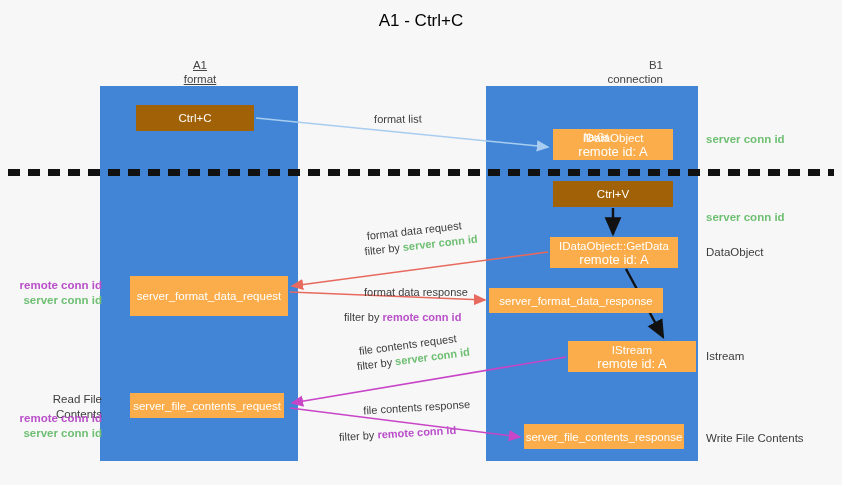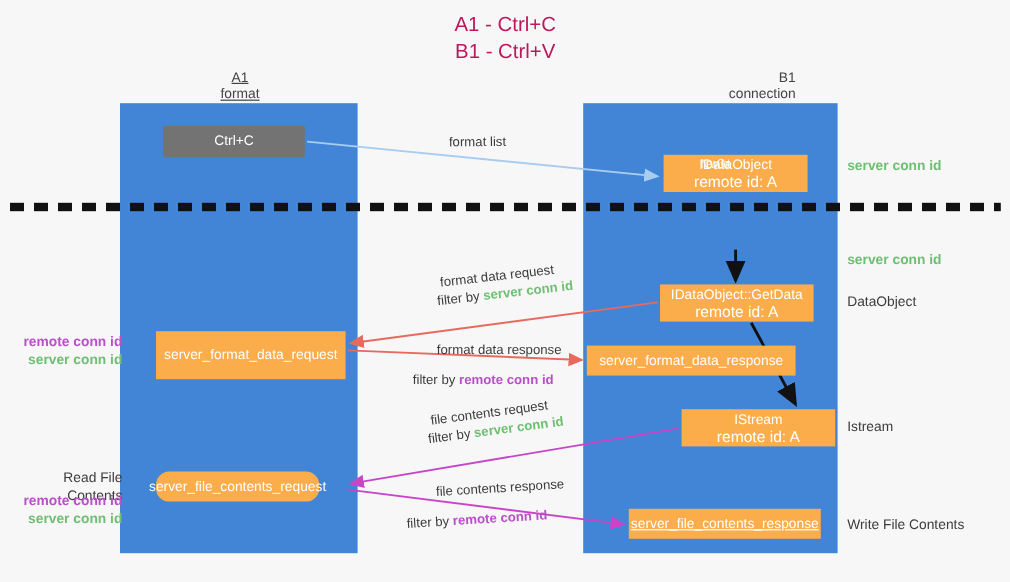--- a/index.html
+++ b/index.html
@@ -10,21 +10,21 @@
     color:#3c3c3c;
     overflow:hidden;
     position:relative;
   }
   #stage{position:absolute;left:0;top:0;width:842px;height:485px;}
   .abs{position:absolute;}
 
   
   #title{
     left:0;top:10px;width:842px;text-align:center;
-    font-size:17px;line-height:22px;color:#be185d;
+    font-size:17px;line-height:22px;color:#000000;
   }
 
   
   .col-head{
     font-size:11.5px;line-height:14px;text-align:center;color:#444;
   }
   #head-a1{left:140px;top:58px;width:120px;text-decoration:underline;}
   #head-b1{left:543px;top:58px;width:120px;text-align:right;}
 
   
@@ -40,34 +40,34 @@
 
   
   .node{
     box-sizing:border-box;
     display:flex;flex-direction:column;
     align-items:center;justify-content:center;
     color:#ffffff;font-size:11.5px;line-height:14px;
     text-align:center;
     padding:3px 6px;
   }
-  .green{background:#737373;}
+  .green{background:#a16207;}
   .orange{background:#fbad4b;}
   .node .l2{font-size:13px;}
 
   
   #n-ctrlc{left:136px;top:105px;width:118px;height:26px;}
   #n-newdo{left:553px;top:129px;width:120px;height:31px;}
   #n-ctrlv{left:553px;top:181px;width:120px;height:26px;}
   #n-getdata{left:550px;top:237px;width:128px;height:31px;}
   #n-sfdreq{left:130px;top:276px;width:158px;height:40px;}
   #n-sfdresp{left:489px;top:288px;width:174px;height:25px;}
   #n-istream{left:568px;top:341px;width:128px;height:31px;}
-  #n-sfcreq{left:130px;top:393px;width:136px;height:25px;border-radius:11px;}
-  #n-sfcresp{left:524px;top:424px;width:160px;height:25px;text-decoration:underline;}
+  #n-sfcreq{left:130px;top:393px;width:154px;height:25px;}
+  #n-sfcresp{left:524px;top:424px;width:160px;height:25px;}
 
   
   #n-newdo .l1{position:relative;}
   #n-newdo .ghost{
     position:absolute;left:-2px;top:-1px;
     font-size:11px;letter-spacing:-2px;
     color:#ffffff;opacity:.95;transform:scaleX(.8);
     pointer-events:none;
   }
 
@@ -107,21 +107,20 @@
 
   svg#wires{position:absolute;left:0;top:0;width:842px;height:485px;pointer-events:none;}
 </style>
 </head>
 <body>
 
 <div id="stage">
 
   <div class="abs" id="title">
     <div>A1 - Ctrl+C</div>
-    <div>B1 - Ctrl+V</div>
   </div>
 
   <div class="abs col-head" id="head-a1">
     <div>A1</div>
     <div>format</div>
   </div>
   <div class="abs col-head" id="head-b1">
     <div>B1</div>
     <div>connection</div>
   </div>
@@ -167,20 +166,23 @@
   </div>
 
   <div class="abs node orange" id="n-newdo">
     <div class="l1">
       <span class="ghost">New Get</span>
       <span>IDataObject</span>
     </div>
     <div class="l2">remote id: A</div>
   </div>
 
+  <div class="abs node green" id="n-ctrlv">
+    <div class="l1">Ctrl+V</div>
+  </div>
 
   <div class="abs node orange" id="n-getdata">
     <div class="l1">IDataObject::GetData</div>
     <div class="l2">remote id: A</div>
   </div>
 
   <div class="abs node orange" id="n-sfdreq">
     <div class="l1">server_format_data_request</div>
   </div>
 

